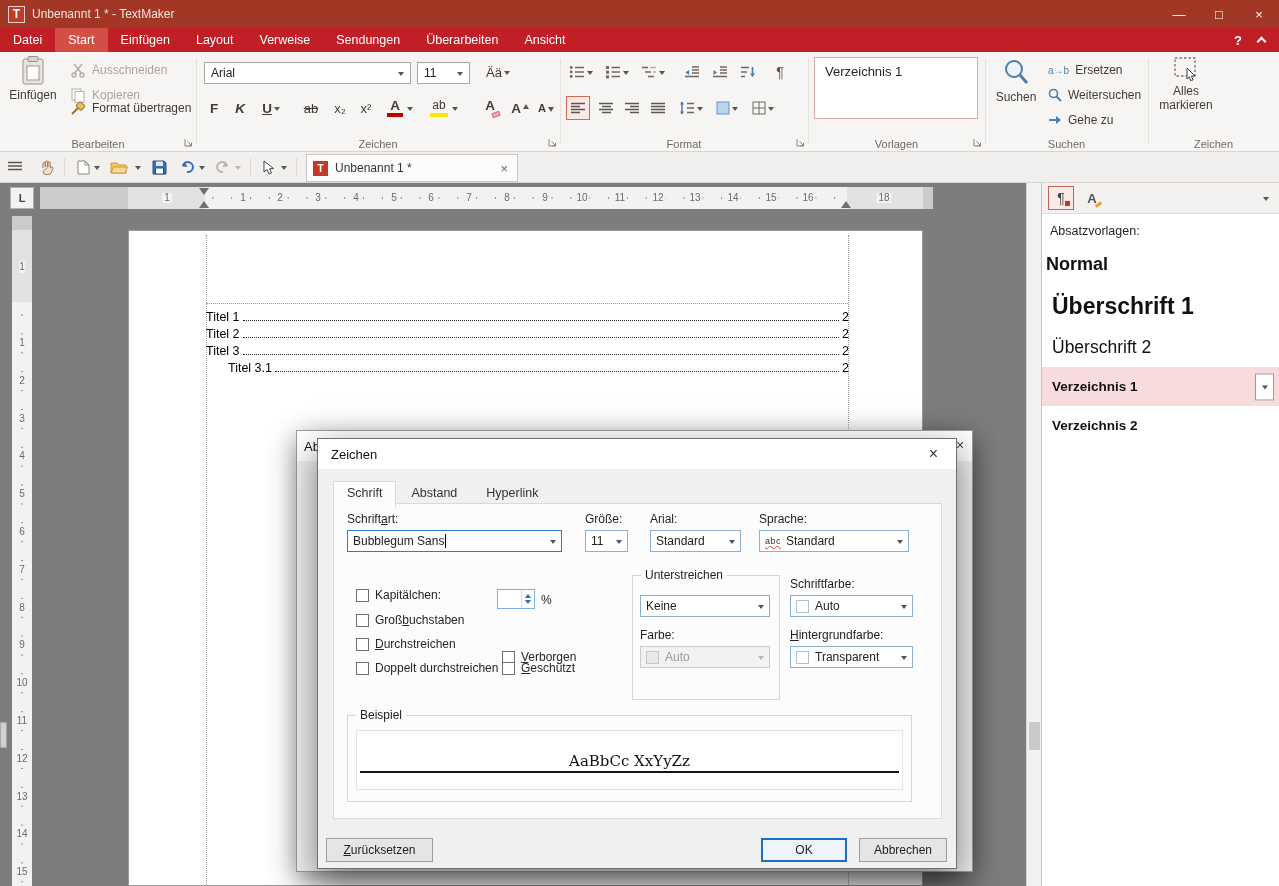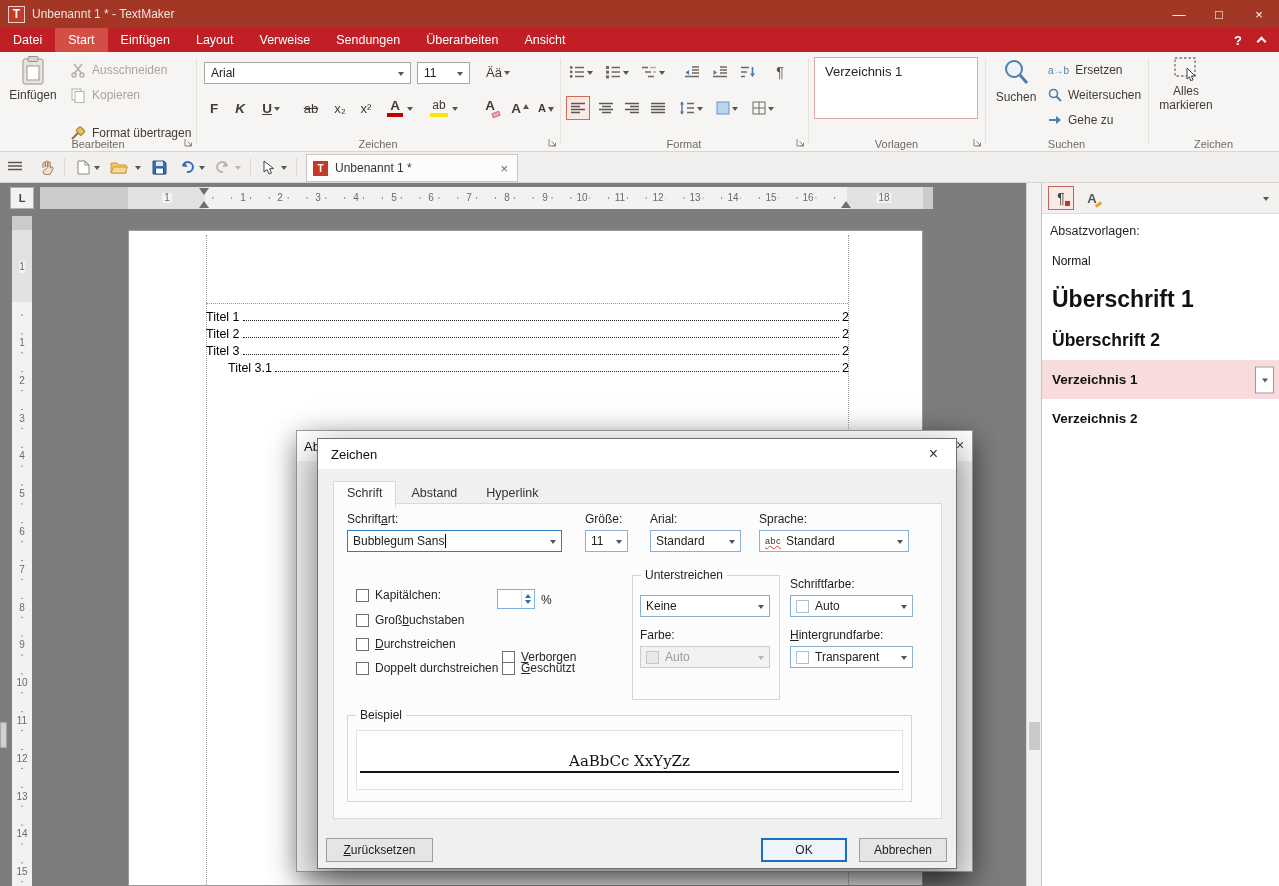--- a/index.html
+++ b/index.html
@@ -80,23 +80,23 @@
   #left-grip{position:absolute;left:0;top:722px;width:7px;height:26px;background:#d2d0ce;border:1px solid #a8a6a4;cursor:pointer}
 
   
   #sidebar{position:absolute;left:1041px;top:183px;width:238px;height:703px;background:#fff;border-left:1px solid #c6c4c2}
   #sb-header{height:31px;background:#f3f1ef;border-bottom:1px solid #e0dedc;display:flex;align-items:center;padding:0 6px;gap:5px}
   .sb-btn{width:26px;height:24px;display:flex;align-items:center;justify-content:center;cursor:pointer;position:relative}
   .sb-btn.active{border:1px solid #c4635a;background:#faeae6}
   #sb-heading{padding:10px 8px 6px;font-size:12.5px;color:#1f1f1f}
   .style-row{position:relative;cursor:pointer;color:#111}
   .style-row.selected{background:#f8dbdd}
-  .s-normal{font-size:12px;font-weight:400;padding:10px 10px}
+  .s-normal{font-size:18px;font-weight:700;padding:10px 4px}
   .s-h1{font-size:23px;font-weight:700;padding:8px 10px}
-  .s-h2{font-size:17.5px;font-weight:700;padding:9px 10px}
+  .s-h2{font-size:17.5px;font-weight:400;padding:9px 10px}
   .s-toc1,.s-toc2{font-size:13.5px;font-weight:700;padding:12px 10px}
   .style-dd{display:none;position:absolute;right:5px;top:50%;transform:translateY(-50%);width:19px;height:27px;background:#fff;border:1px solid #9a9a9a;align-items:center;justify-content:center}
   .style-row.selected .style-dd{display:flex}
 
   
   #back-dialog{position:absolute;left:296px;top:430px;width:677px;height:442px;background:#f0f0f0;border:1px solid #9a9a9a;box-shadow:0 8px 26px rgba(0,0,0,.45)}
   #back-dialog .bar{height:30px;background:#fff;display:flex;align-items:center;padding-left:7px;font-size:13px;color:#111}
   #back-dialog .x{position:absolute;right:3px;top:5px;width:18px;height:18px;display:flex;align-items:center;justify-content:center;font-size:14px;color:#444;cursor:pointer}
 
   #dialog{position:absolute;left:317px;top:438px;width:640px;height:431px;background:#f0f0f0;border:1px solid #6f6f6f;box-shadow:0 12px 34px rgba(0,0,0,.5)}
@@ -184,21 +184,21 @@
       </svg>
       <span>Ausschneiden</span>
     </div>
     <div class="rsb dis" style="left:70px;top:31px">
       <svg width="16" height="16" viewBox="0 0 16 16">
         <rect x="2" y="2" width="9" height="11" fill="#fff" stroke="#b3afaa"></rect>
         <rect x="5" y="4.5" width="9" height="11" fill="#fff" stroke="#b3afaa"></rect>
       </svg>
       <span>Kopieren</span>
     </div>
-    <div class="rsb" style="left:70px;top:69px">
+    <div class="rsb" style="left:70px;top:44px">
       <svg width="16" height="16" viewBox="0 0 16 16">
         <path d="M2 14 L8 8" stroke="#a86a32" stroke-width="2"></path>
         <rect x="7" y="3" width="7" height="6" rx="1" fill="#e8c25a" stroke="#9a7a30" transform="rotate(45 10.5 6)"></rect>
       </svg>
       <span>Format übertragen</span>
     </div>
     <div class="grp-label" style="left:0;width:196px">Bearbeiten</div>
     <svg class="launch" style="left:183px" viewBox="0 0 11 11">
         <path d="M2 2 V9 H9 M4.5 4.5 L8.5 8.5 M8.5 5.5 V8.5 H5.5" stroke="#8a8680" fill="none"></path>
       </svg>

